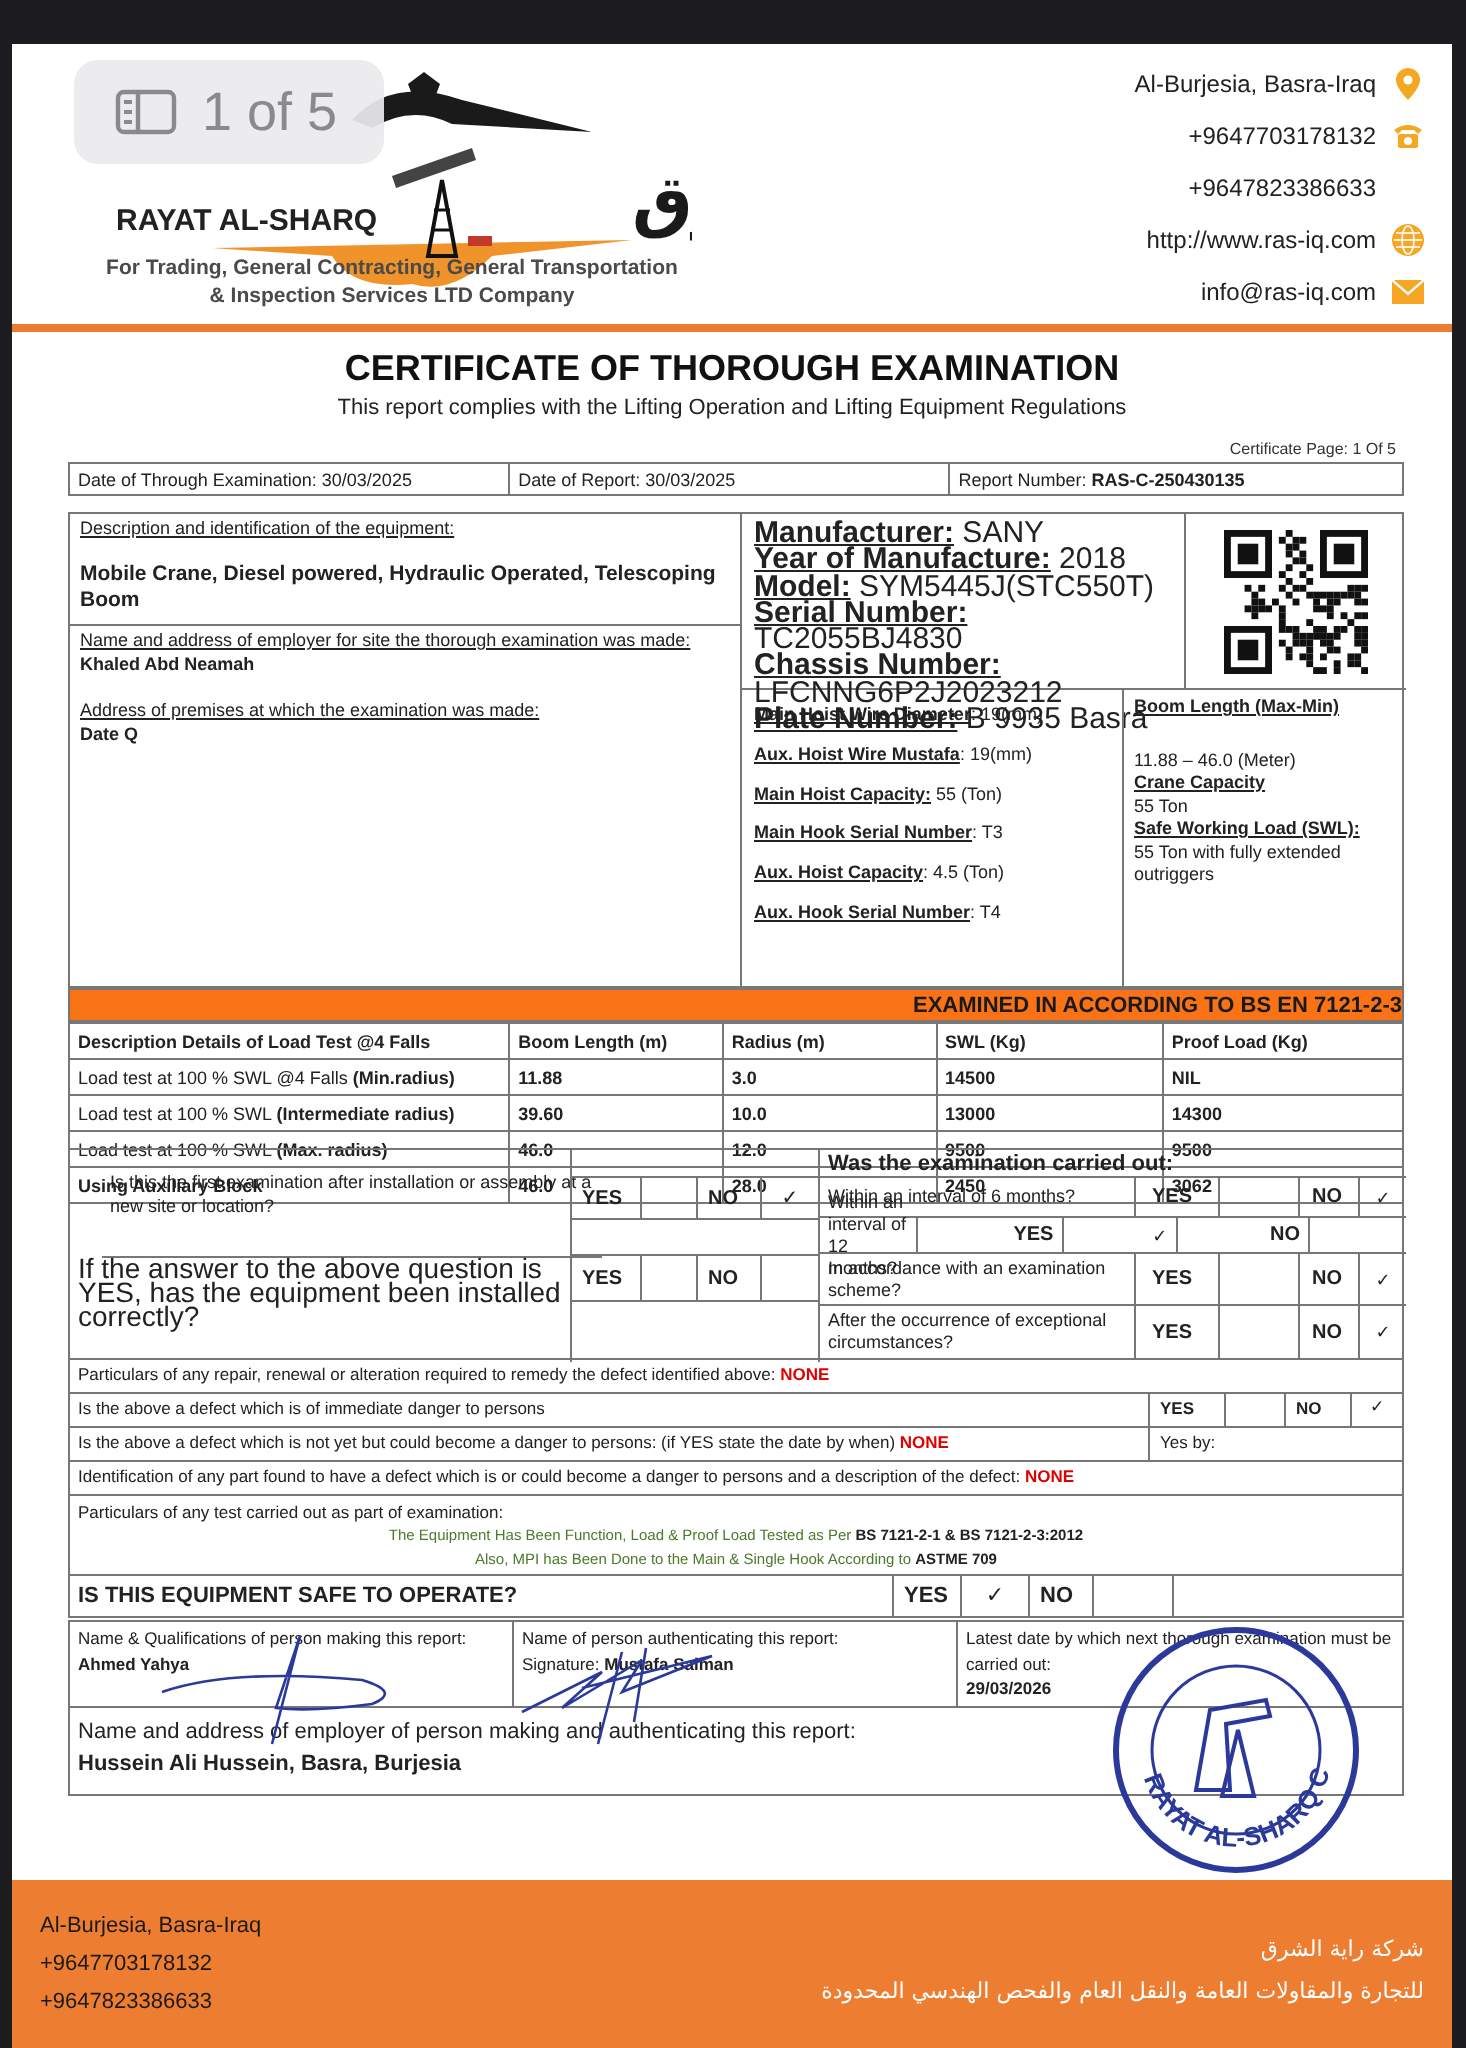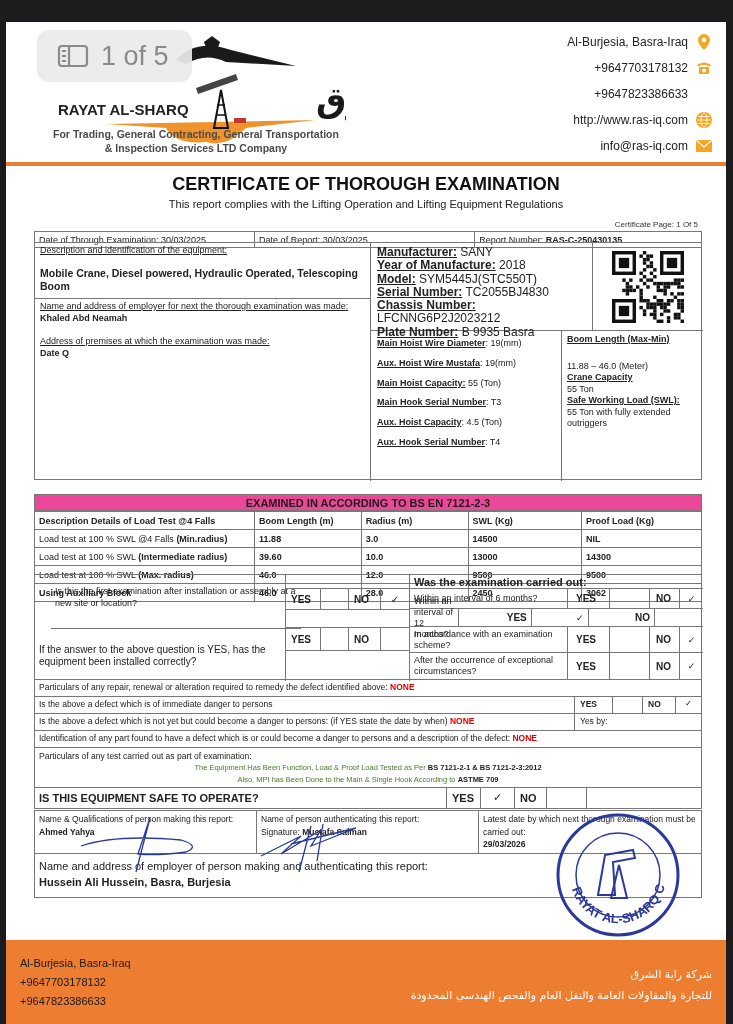--- a/index.html
+++ b/index.html
@@ -16,24 +16,24 @@
 .contact .row{display:flex;justify-content:flex-end;align-items:center;height:26px;font-size:12px;color:#222;gap:8px}
 .contact .ico{width:16px;height:16px;display:inline-flex;align-items:center;justify-content:center}
 .orange-line{position:absolute;left:0;top:140px;width:720px;height:4px;background:#ed7d31}
 .title{position:absolute;left:0;top:152px;width:720px;text-align:center;font-size:18px;font-weight:bold;color:#111}
 .subtitle{position:absolute;left:0;top:176px;width:720px;text-align:center;font-size:11px;color:#222}
 .certpage{position:absolute;right:28px;top:198px;font-size:8px;color:#333}
 table{border-collapse:collapse;font-size:9px}
 td{border:1px solid #777;padding:1px 4px;vertical-align:middle}
 .dates{position:absolute;left:28px;top:209px;width:668px}
 .dates td{height:16px}
-.main{position:absolute;left:28px;top:220px;width:668px;border:1px solid #777;height:238px}
+.main{position:absolute;left:28px;top:234px;width:668px;border:1px solid #777;height:238px}
 .u{text-decoration:underline}
 .b{font-weight:bold}
-.orange-head{position:absolute;left:28px;top:472px;width:668px;height:17px;background:#ec4899;text-align:center;font-size:11px;font-weight:bold;color:#1a1a1a;line-height:17px;border:1px solid #777}
+.orange-head{position:absolute;left:28px;top:472px;width:668px;height:17px;background:#f97316;text-align:right;font-size:11px;font-weight:bold;color:#1a1a1a;line-height:17px;border:1px solid #777}
 .loadtbl{position:absolute;left:28px;top:489px;width:668px}
 .loadtbl td{height:18px}
 .red{color:#e00000;font-weight:bold}
 .green{color:#4a7a2a}
 .sig{position:absolute;pointer-events:none}
 .footer{position:absolute;left:0;top:918px;width:720px;height:84px;background:#ed7d31;color:#1a1a1a;font-size:11px}
 </style>
 </head>
 <body>
 
@@ -131,26 +131,26 @@
     </tr>
   </tbody>
     </table>
 
   <div class="main">
     <div style="position:absolute;left:0;top:0;width:336px;height:56px;border-right:1px solid #777;border-bottom:1px solid #777;padding:2px 5px;font-size:9px">
       <div class="u">Description and identification of the equipment:</div>
       <div class="b" style="font-size:10.5px;margin-top:12px;line-height:13px">Mobile Crane, Diesel powered, Hydraulic Operated, Telescoping Boom</div>
     </div>
     <div style="position:absolute;left:0;top:56px;width:336px;height:182px;border-right:1px solid #777;padding:2px 5px;font-size:9px;line-height:11.5px">
-      <div class="u">Name and address of employer for next the thorough examination was made:</div>
+      <div class="u">Name and address of employer for site the thorough examination was made:</div>
       <div class="b">Khaled Abd Neamah</div>
       <div class="u" style="margin-top:12px">Address of premises at which the examination was made:</div>
       <div class="b">Date Q</div>
     </div>
-    <div style="position:absolute;left:336px;top:0;width:222px;height:88px;border-right:1px solid #777;border-bottom:1px solid #777;padding:3px 6px;font-size:12px;line-height:13.3px">
+    <div style="position:absolute;left:336px;top:0;width:222px;height:88px;border-right:1px solid #777;border-bottom:1px solid #777;padding:3px 6px;font-size:15px;line-height:13.3px">
       <div><span class="u b">Manufacturer:</span><span> SANY</span></div>
       <div><span class="u b">Year of Manufacture:</span><span> 2018</span></div>
       <div><span class="u b">Model:</span><span> SYM5445J(STC550T)</span></div>
       <div><span class="u b">Serial Number:</span><span> TC2055BJ4830</span></div>
       <div><span class="u b">Chassis Number:</span><span> LFCNNG6P2J2023212</span></div>
       <div><span class="u b">Plate Number:</span><span> B 9935 Basra</span></div>
     </div>
     <div style="position:absolute;left:558px;top:0;width:110px;height:88px;border-bottom:1px solid #777;display:flex;align-items:center;justify-content:center">
       <svg id="qr" width="72" height="72" viewBox="0 0 21 21">
           <rect x="9" y="0" width="1" height="1" fill="#111"></rect>
@@ -324,21 +324,21 @@
       <td class="b">46.0</td>
       <td class="b">28.0</td>
       <td class="b">2450</td>
       <td class="b">3062</td>
     </tr>
   </tbody>
     </table>
 
   <div style="position:absolute;left:28px;top:552px;width:668px;height:106px;border:1px solid #777">
     <div style="position:absolute;left:16px;top:0;width:250px;height:54px;border-bottom:1px solid #777;padding:10px 4px;font-size:9px;line-height:12px">Is this the first examination after installation or assembly at a new site or location?</div>
-    <div style="position:absolute;left:0;top:56px;width:250px;height:52px;padding:13px 4px;font-size:10px;line-height:12px">If the answer to the above question is YES, has the equipment been installed correctly?</div>
+    <div style="position:absolute;left:0;top:40px;width:250px;height:52px;padding:13px 4px;font-size:14px;line-height:12px">If the answer to the above question is YES, has the equipment been installed correctly?</div>
     <div style="position:absolute;left:250px;top:0;width:124px;height:106px;border-left:1px solid #777">
       <div style="height:14px;border-bottom:1px solid #777"></div>
       <div style="display:flex;height:21px;border-bottom:1px solid #777;font-size:10px;font-weight:bold">
         <div style="width:35px;border-right:1px solid #777;display:flex;align-items:center;padding-left:5px">YES</div>
         <div style="width:28px;border-right:1px solid #777"></div>
         <div style="width:32px;border-right:1px solid #777;display:flex;align-items:center;padding-left:5px">NO</div>
         <div style="flex:1;display:flex;align-items:center;justify-content:center;font-weight:normal">✓</div>
       </div>
       <div style="height:18px;border-bottom:1px solid #777"></div>
       <div style="display:flex;height:23px;border-bottom:1px solid #777;font-size:10px;font-weight:bold">

